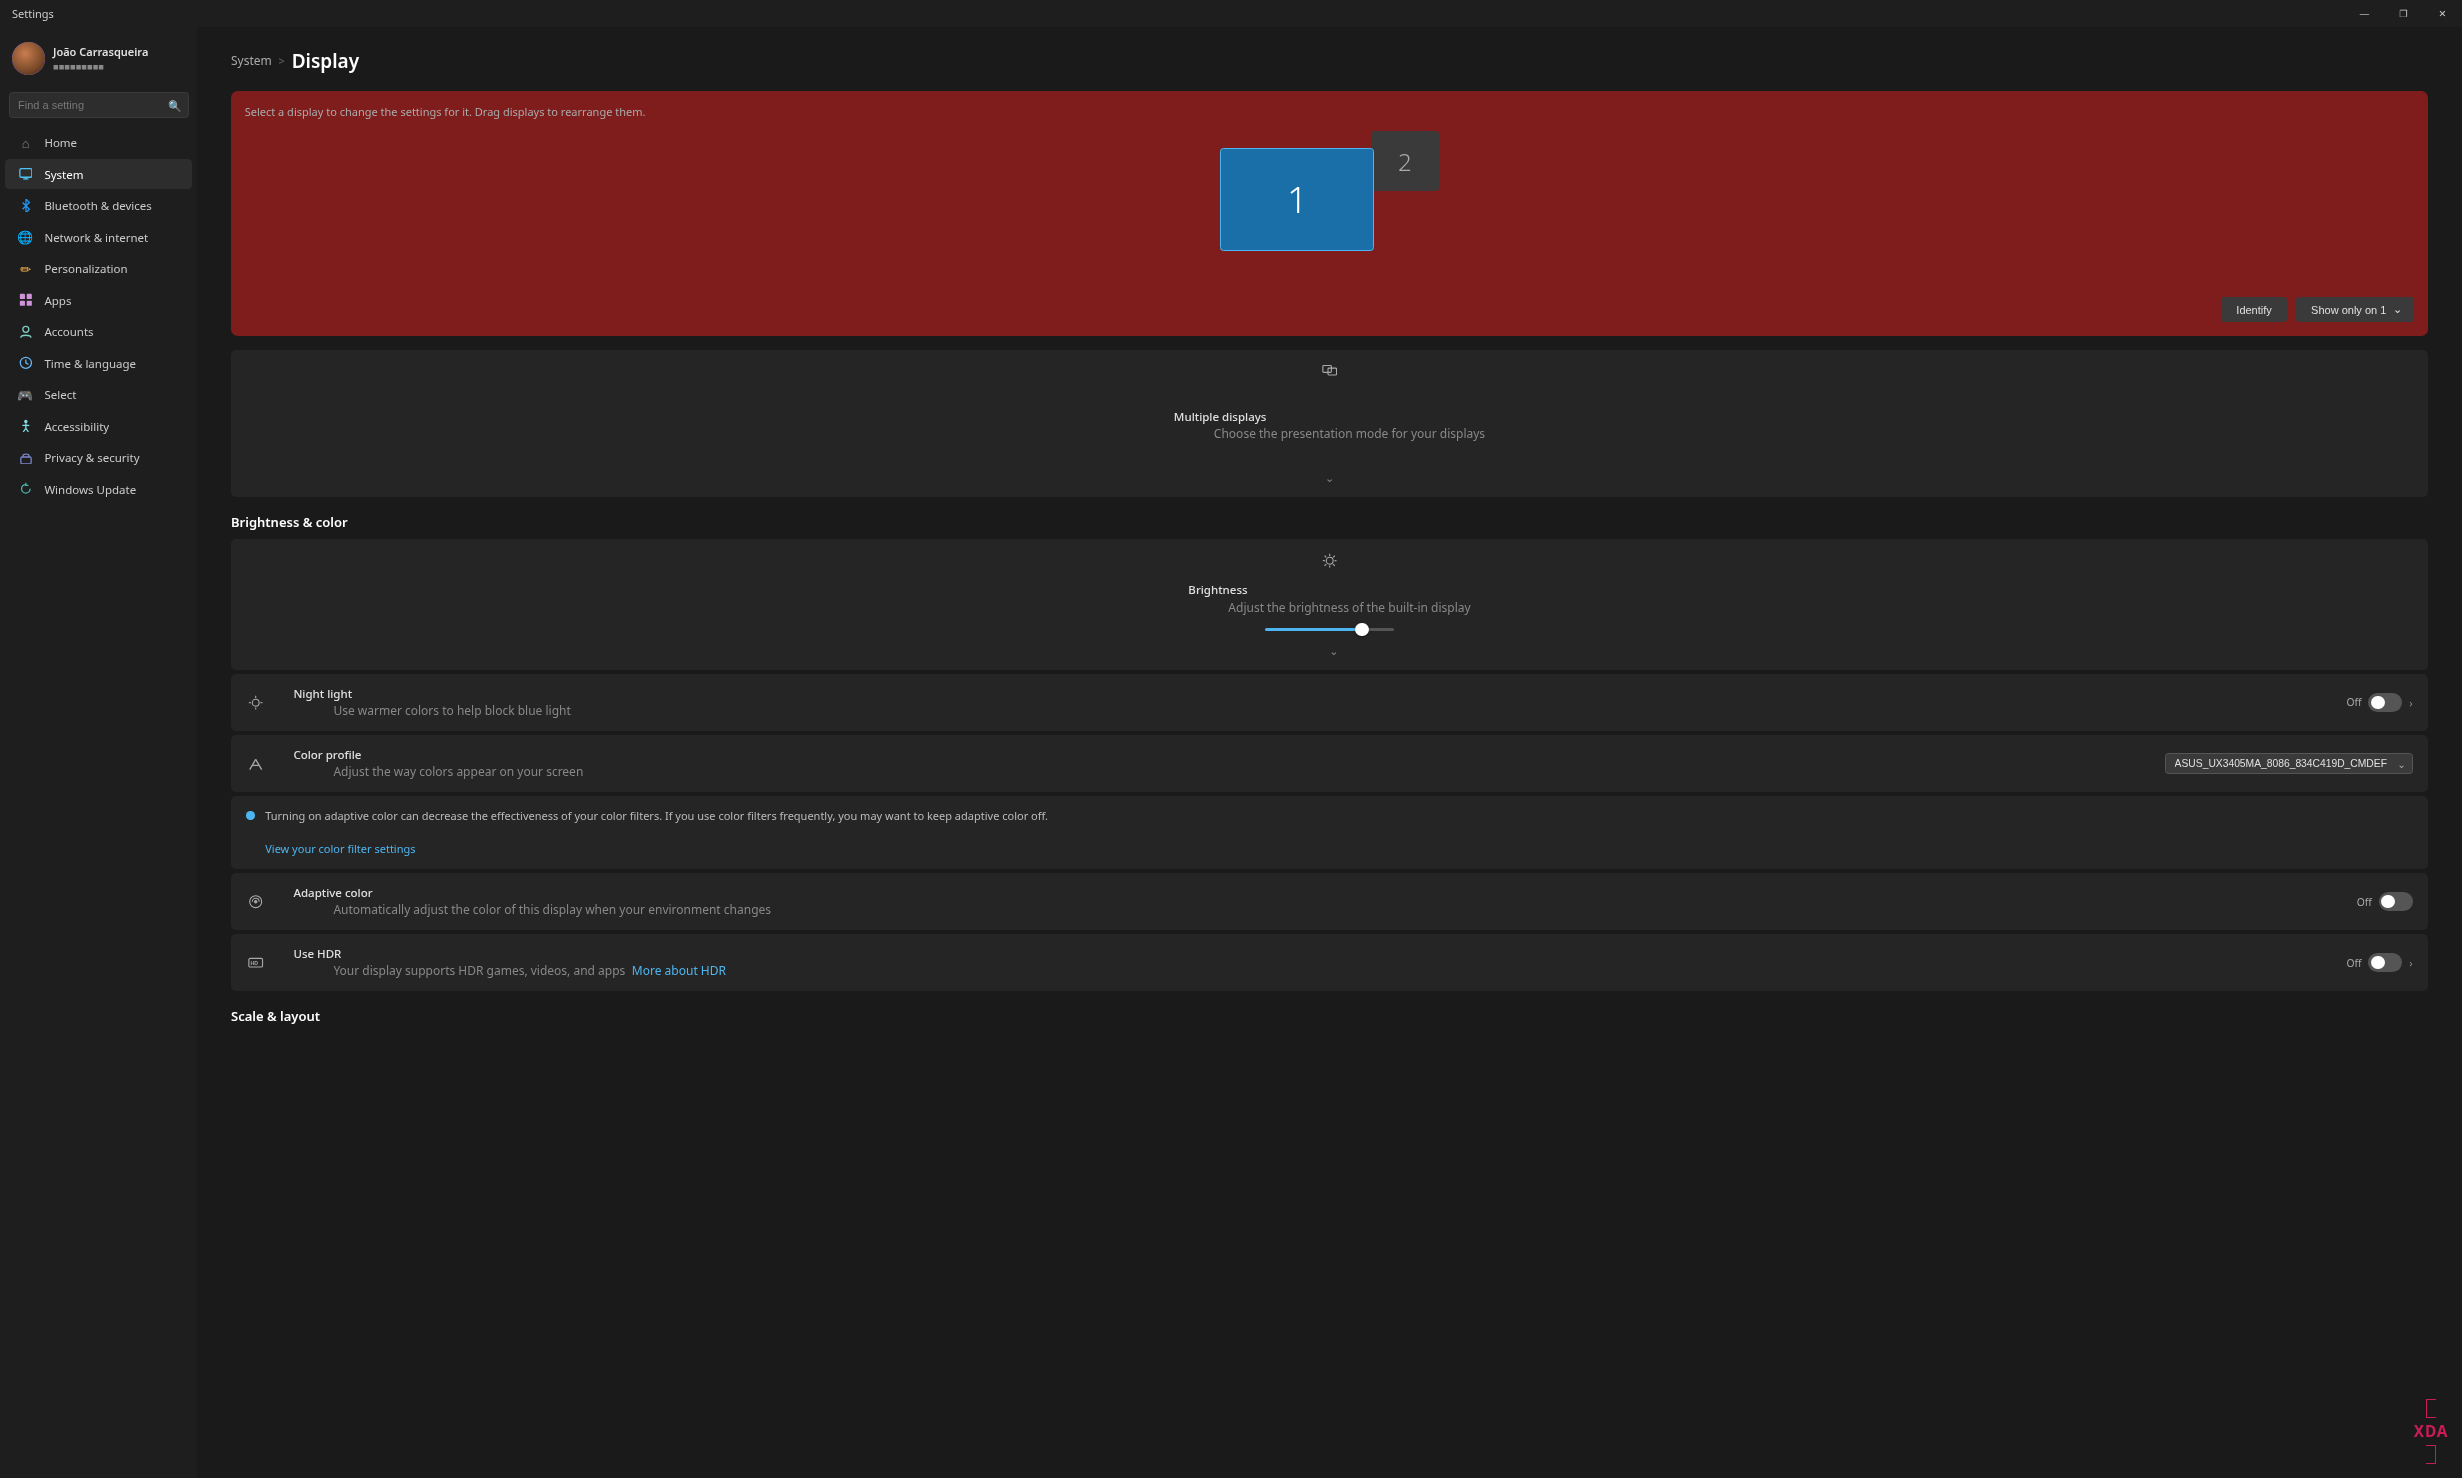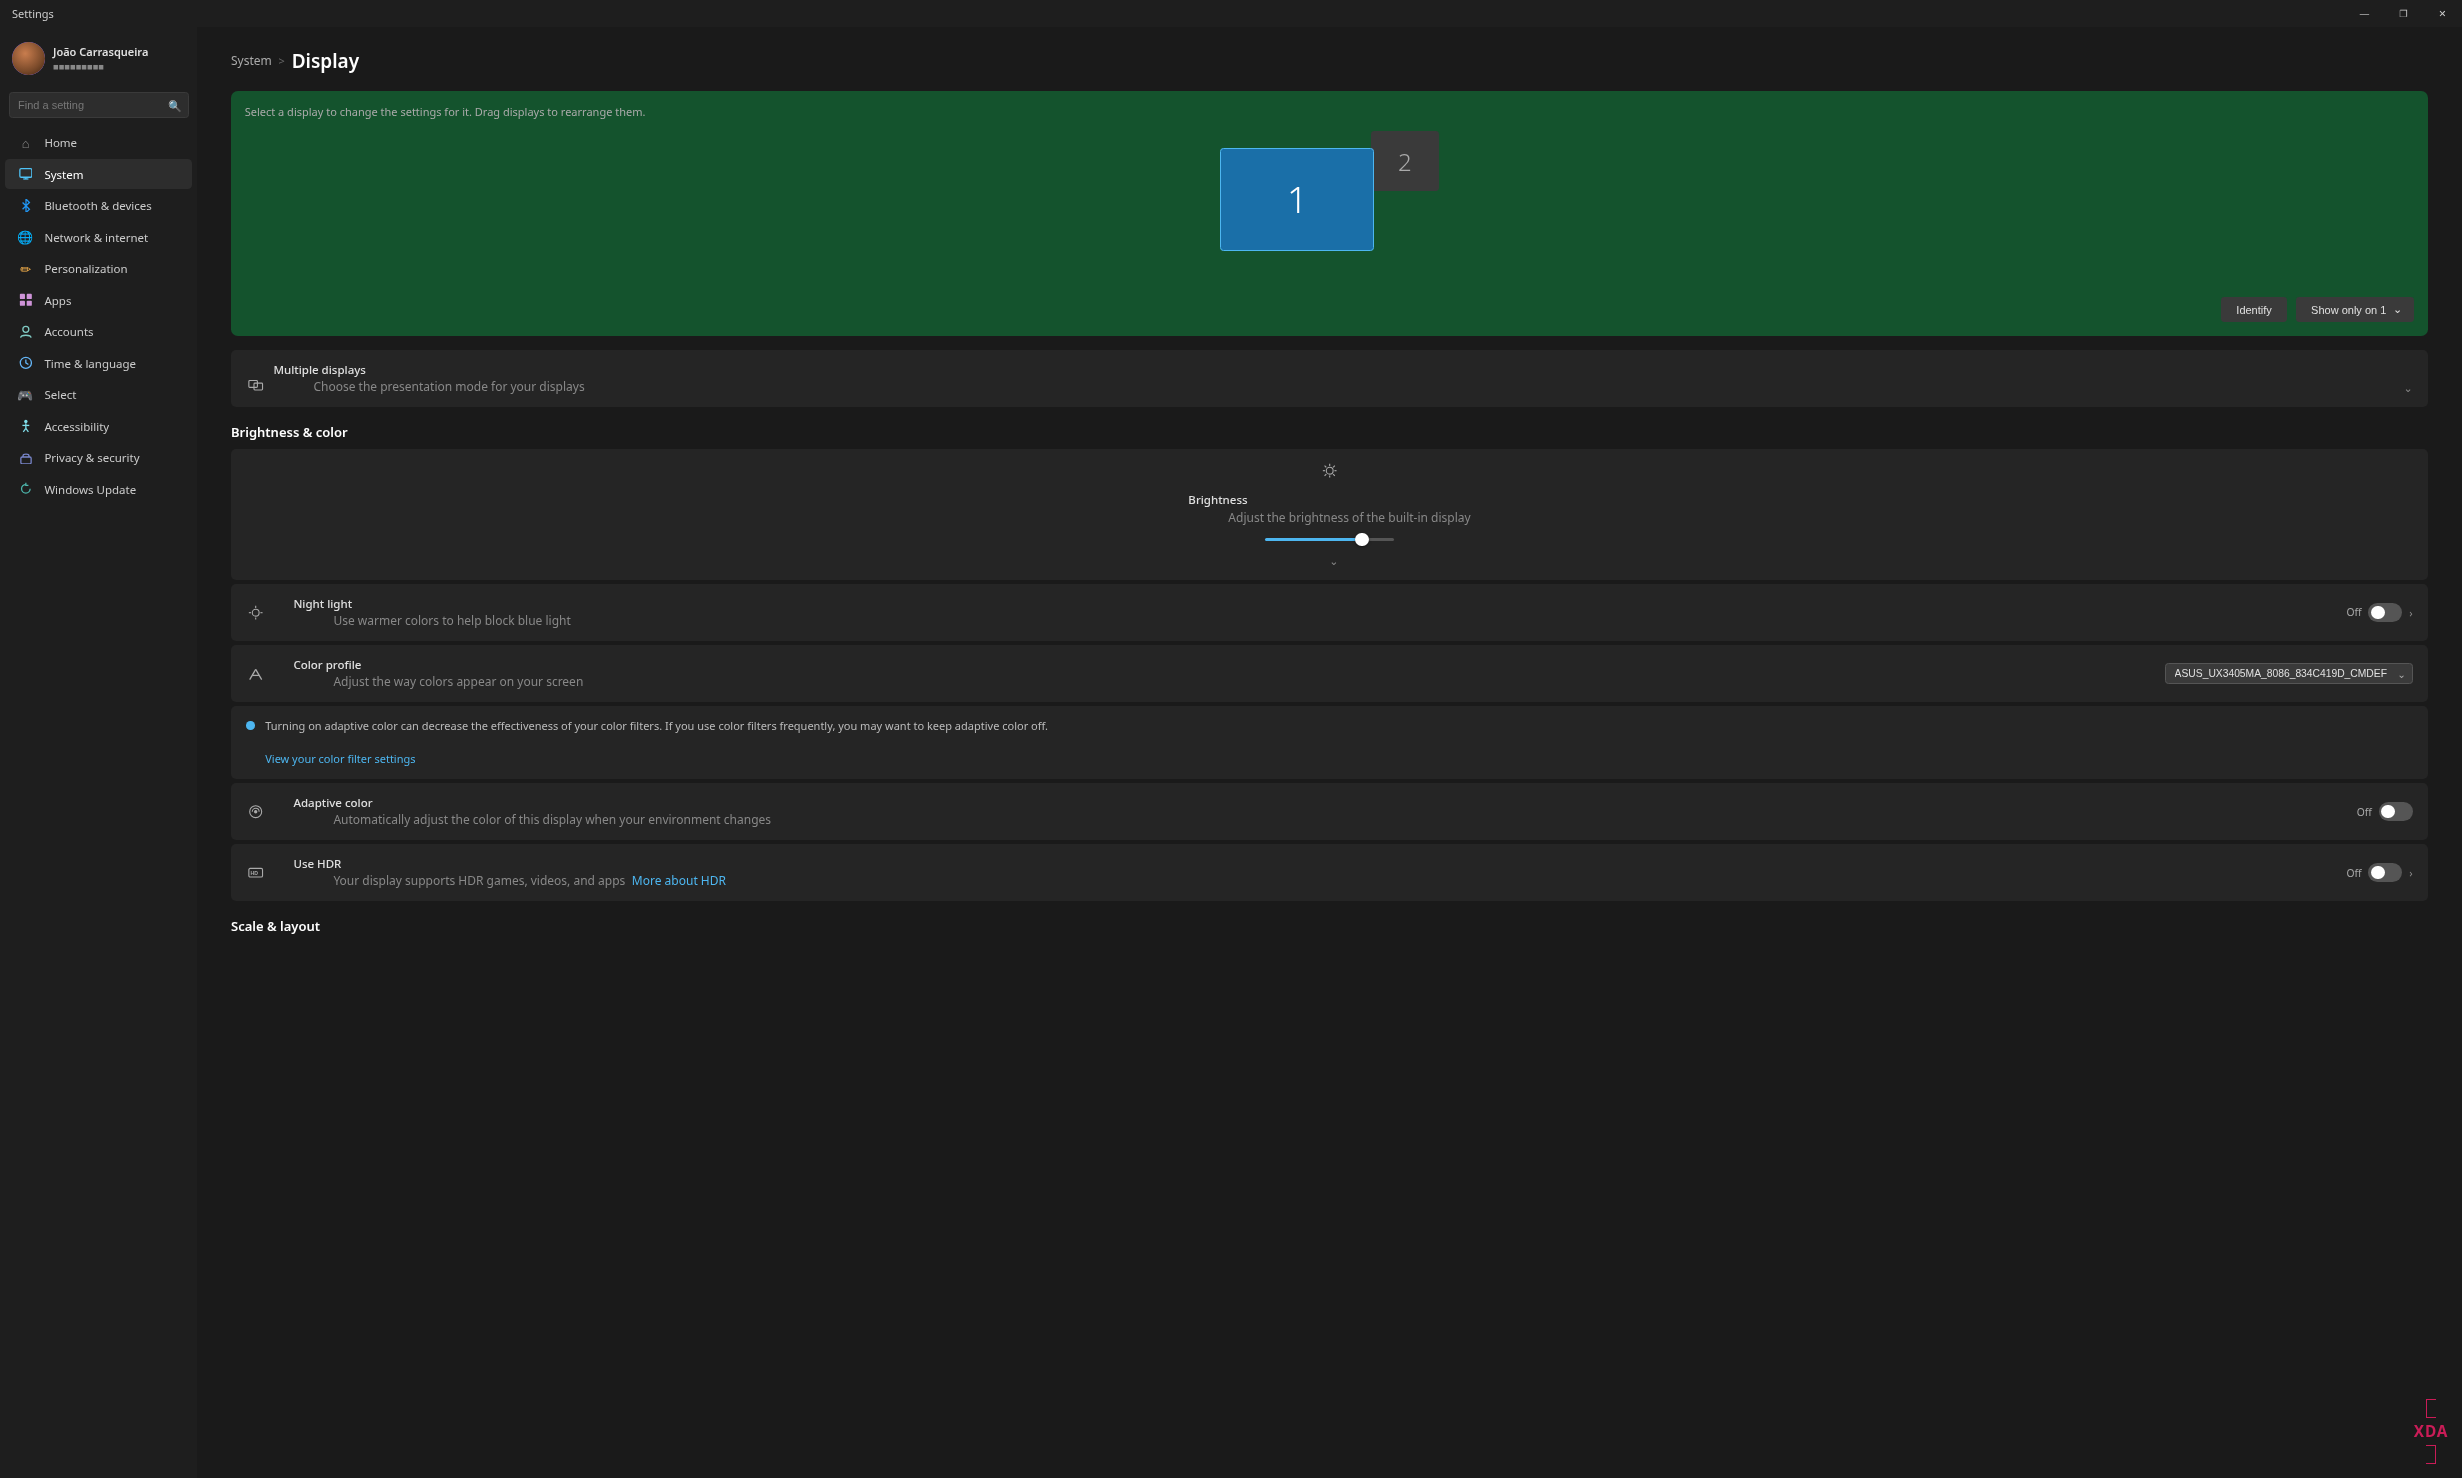--- a/index.html
+++ b/index.html
@@ -154,21 +154,21 @@
     .breadcrumb-sep { color: #666; font-size: 11px; }
 
     .breadcrumb-current {
       font-size: 19px;
       font-weight: 600;
       color: #fff;
     }
 
     
     .display-preview-container {
-      background: #14532d;
+      background: #7f1d1d;
       border-radius: 6.8px;
       padding: 13.7px;
       margin-bottom: 13.7px;
     }
 
     .preview-hint {
       font-size: 11px;
       color: #aaa;
       margin-bottom: 12px;
     }
@@ -504,24 +504,25 @@
       border: 1.7px solid #e91e63;
       border-left: none;
     }
 
     
     .multiple-displays-row {
       background: #252525;
       border-radius: 5.1px;
       padding: 12px 15.4px;
       display: flex;
-      align-items: flex-end;
-      gap: 8px;
+      align-items: center;
+      gap: 28px;
       margin-bottom: 3.4px;
       cursor: pointer;
+      flex-direction: column;
     }
   </style>
 </head>
 <body>
 
 <div class="window-chrome">
   <span class="title-bar-text">Settings</span>
   <div class="window-controls">
     <button class="win-btn">—</button>
     <button class="win-btn">❐</button>

